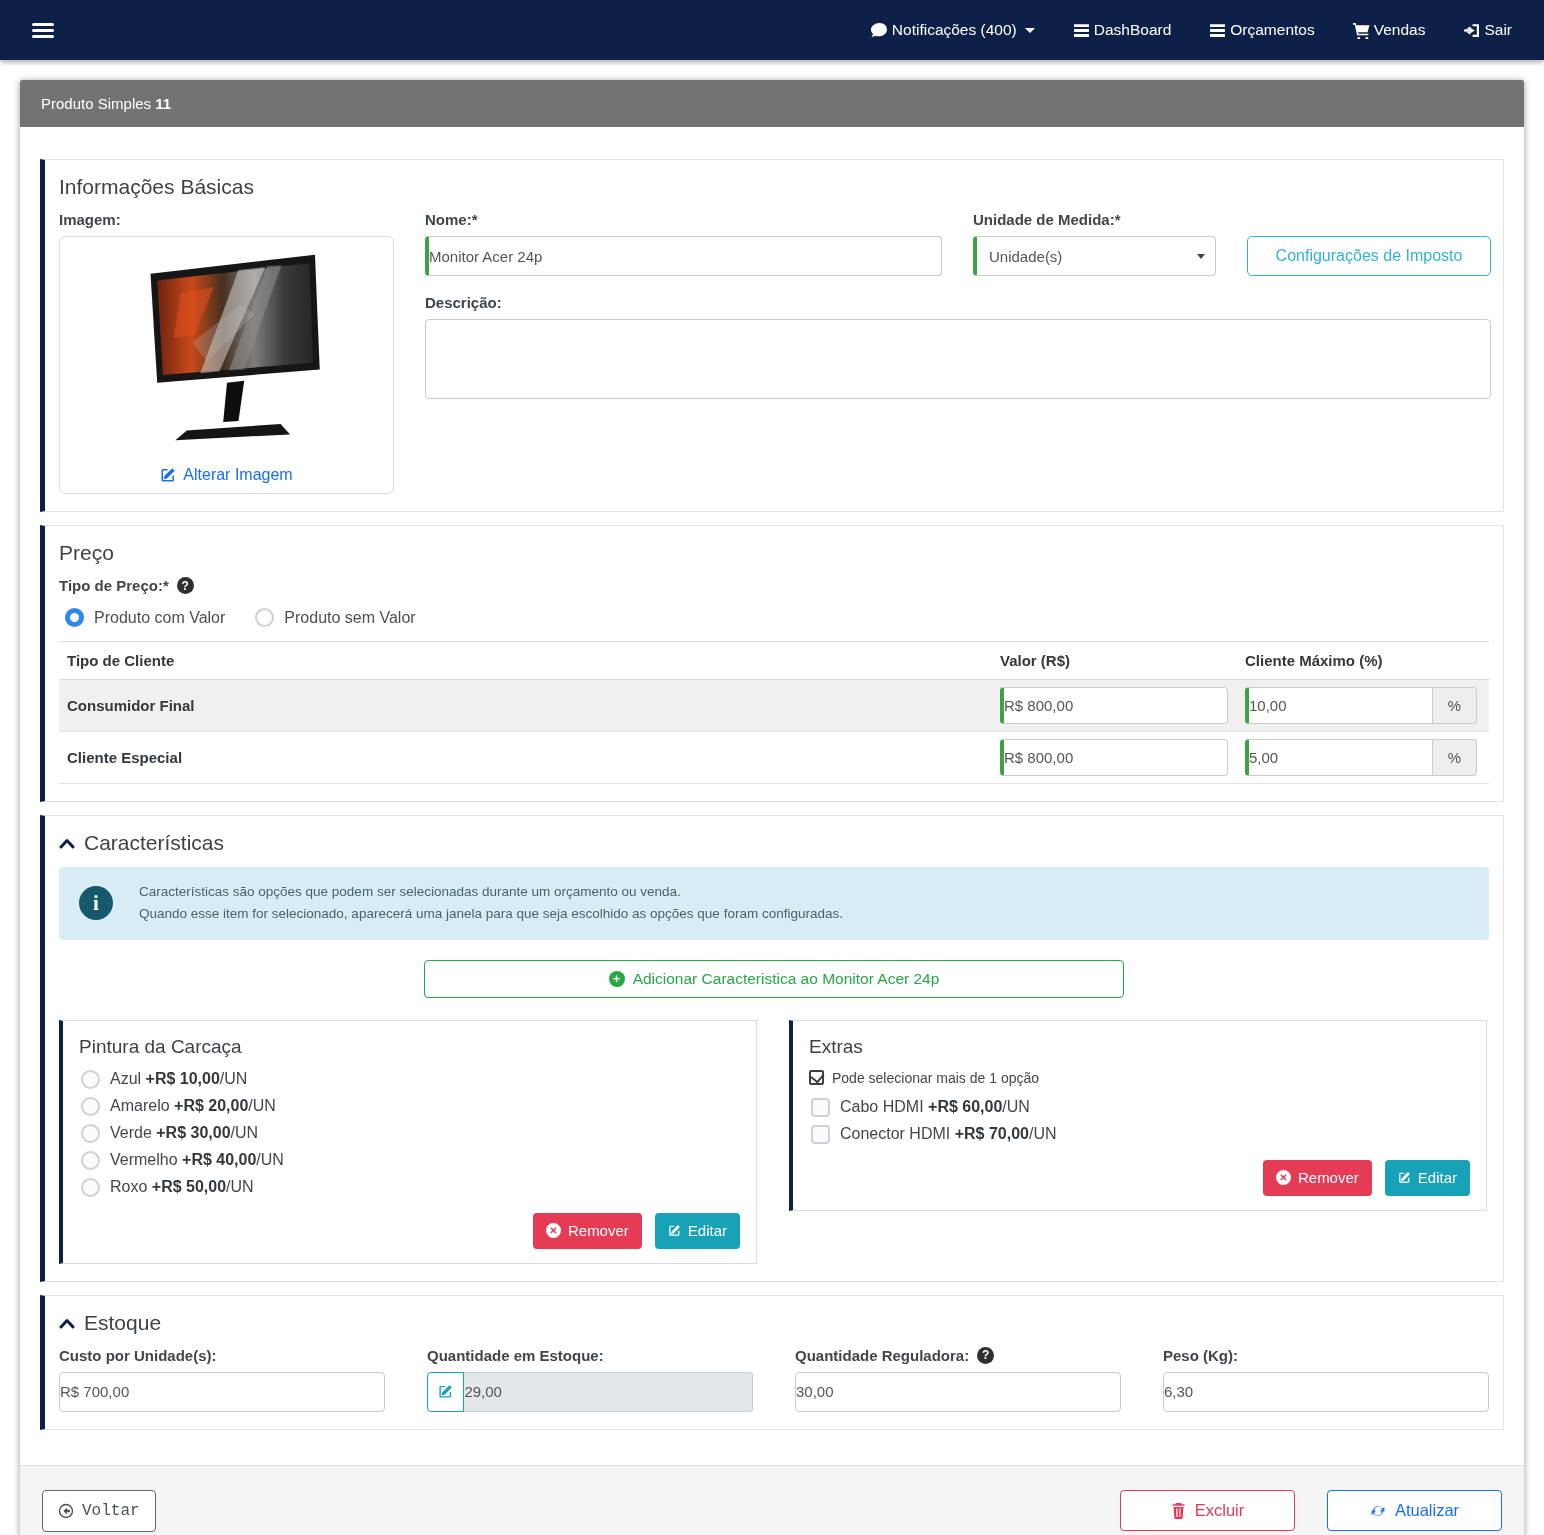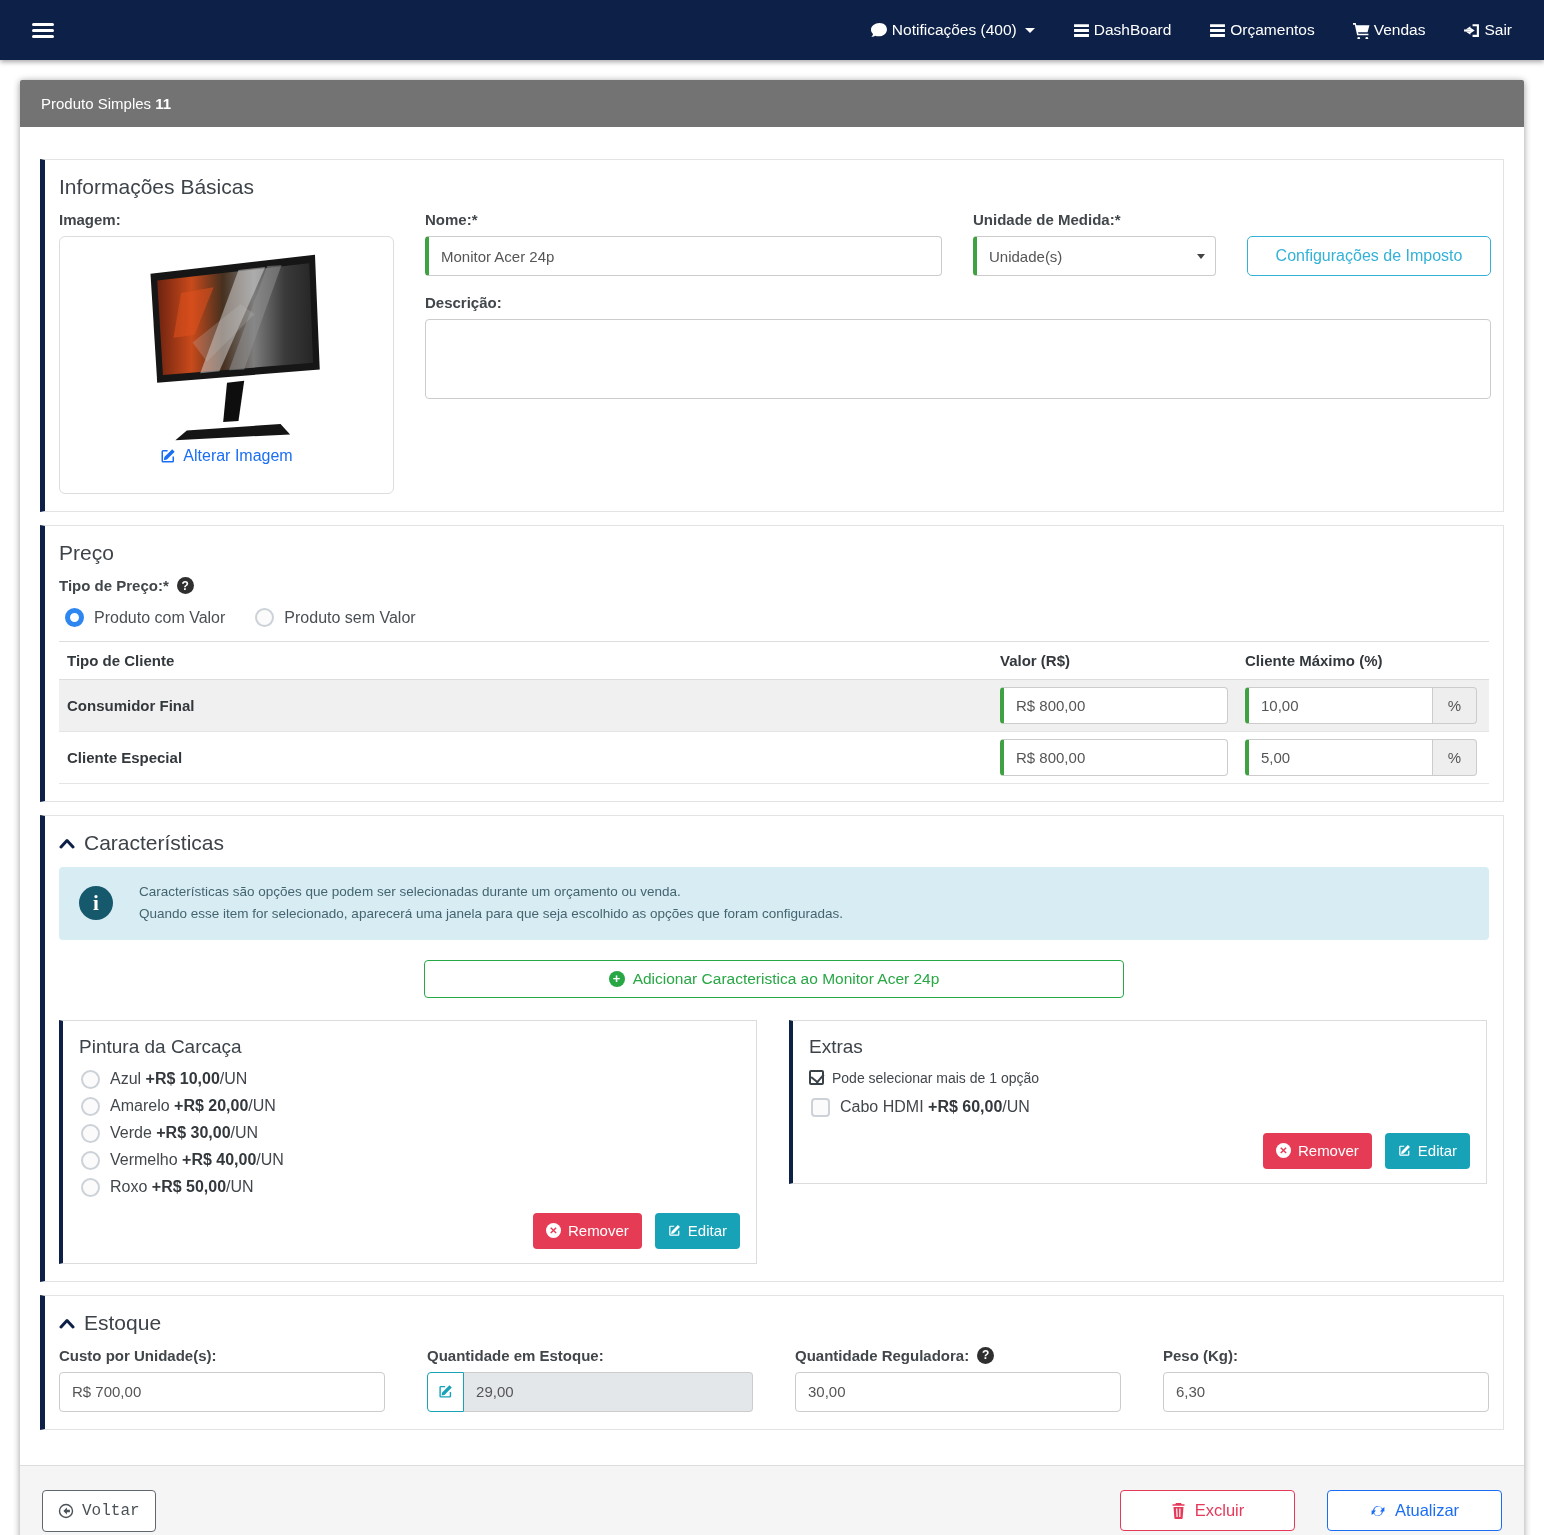--- a/index.html
+++ b/index.html
@@ -38,31 +38,31 @@
   }
   .section-title { font-size: 21px; font-weight: 500; color: #3d4349; margin: 2px 0 12px; }
   .sec-head { display:flex; align-items:center; gap: 9px; margin: 2px 0 12px; }
   .sec-head .section-title { margin: 0; }
   .chev { width:16px; height:12px; }
 
   label.f-label { display:block; font-size: 15px; font-weight: 600; color:#41464b; margin-bottom: 8px; }
 
   .inp {
     height: 40px; width: 100%; border: 1px solid #ccc; border-radius: 4px;
-    padding: 0 12px; font-size: 15px; color: #555; background: #fff;
+    padding: 0 0; font-size: 15px; color: #555; background: #fff;
     font-family: "Liberation Sans", sans-serif; outline: none;
   }
   .inp.green { border-left: 4px solid #3fa142; }
 
   
   .basic-grid { display: grid; grid-template-columns: 335px 1fr; column-gap: 31px; }
   .image-panel {
     border: 1px solid #ddd; border-radius: 6px; height: 258px;
     display: flex; flex-direction: column; align-items: center; justify-content: space-between;
-    padding: 10px 10px 28px;
+    padding: 10px 10px 9px;
   }
   .link-blue { color:#1b6ef3; font-size: 16px; display:inline-flex; align-items:center; gap:7px; cursor:pointer; text-decoration:none; }
   .link-blue svg { width:16px; height:16px; fill:#1b6ef3; }
 
   .right-top { display: flex; gap: 31px; align-items: flex-end; margin-bottom: 18px; }
   .field-name { width: 517px; }
   .field-unit { width: 243px; }
   .btn-tax {
     width: 244px; height: 40px; background:#fff; border: 1px solid #33b1d6; border-radius: 5px;
     color:#33b1d6; font-size: 16px; cursor: pointer; font-family:"Liberation Sans",sans-serif;
@@ -415,20 +415,24 @@
           <div class="group-title">Extras</div>
           <label class="multi-note">
             <span class="cb-small"></span>
             <span>Pode selecionar mais de 1 opção</span>
           </label>
           <div>
               <label class="opt">
                 <span class="checkbox"></span>
                 <span>Cabo HDMI <b>+R$ 60,00</b>/UN</span>
               </label>
+              <label class="opt">
+                <span class="checkbox"></span>
+                <span>Conector HDMI <b>+R$ 70,00</b>/UN</span>
+              </label>
             </div>
           <div class="group-btns">
             <button class="btn-sm btn-remove">
               <span class="x-circle">✕</span>
               <span>Remover</span>
             </button>
             <button class="btn-sm btn-edit">
               <svg viewBox="0 0 16 16">
                   <path d="M12.2 1.3l2.5 2.5-7.8 7.8-3.1.6.6-3.1zM14 8.4V13a1.5 1.5 0 0 1-1.5 1.5H3A1.5 1.5 0 0 1 1.5 13V3.5A1.5 1.5 0 0 1 3 2h4.6v1.5H3V13h9.5V8.4z"></path>
                 </svg>

